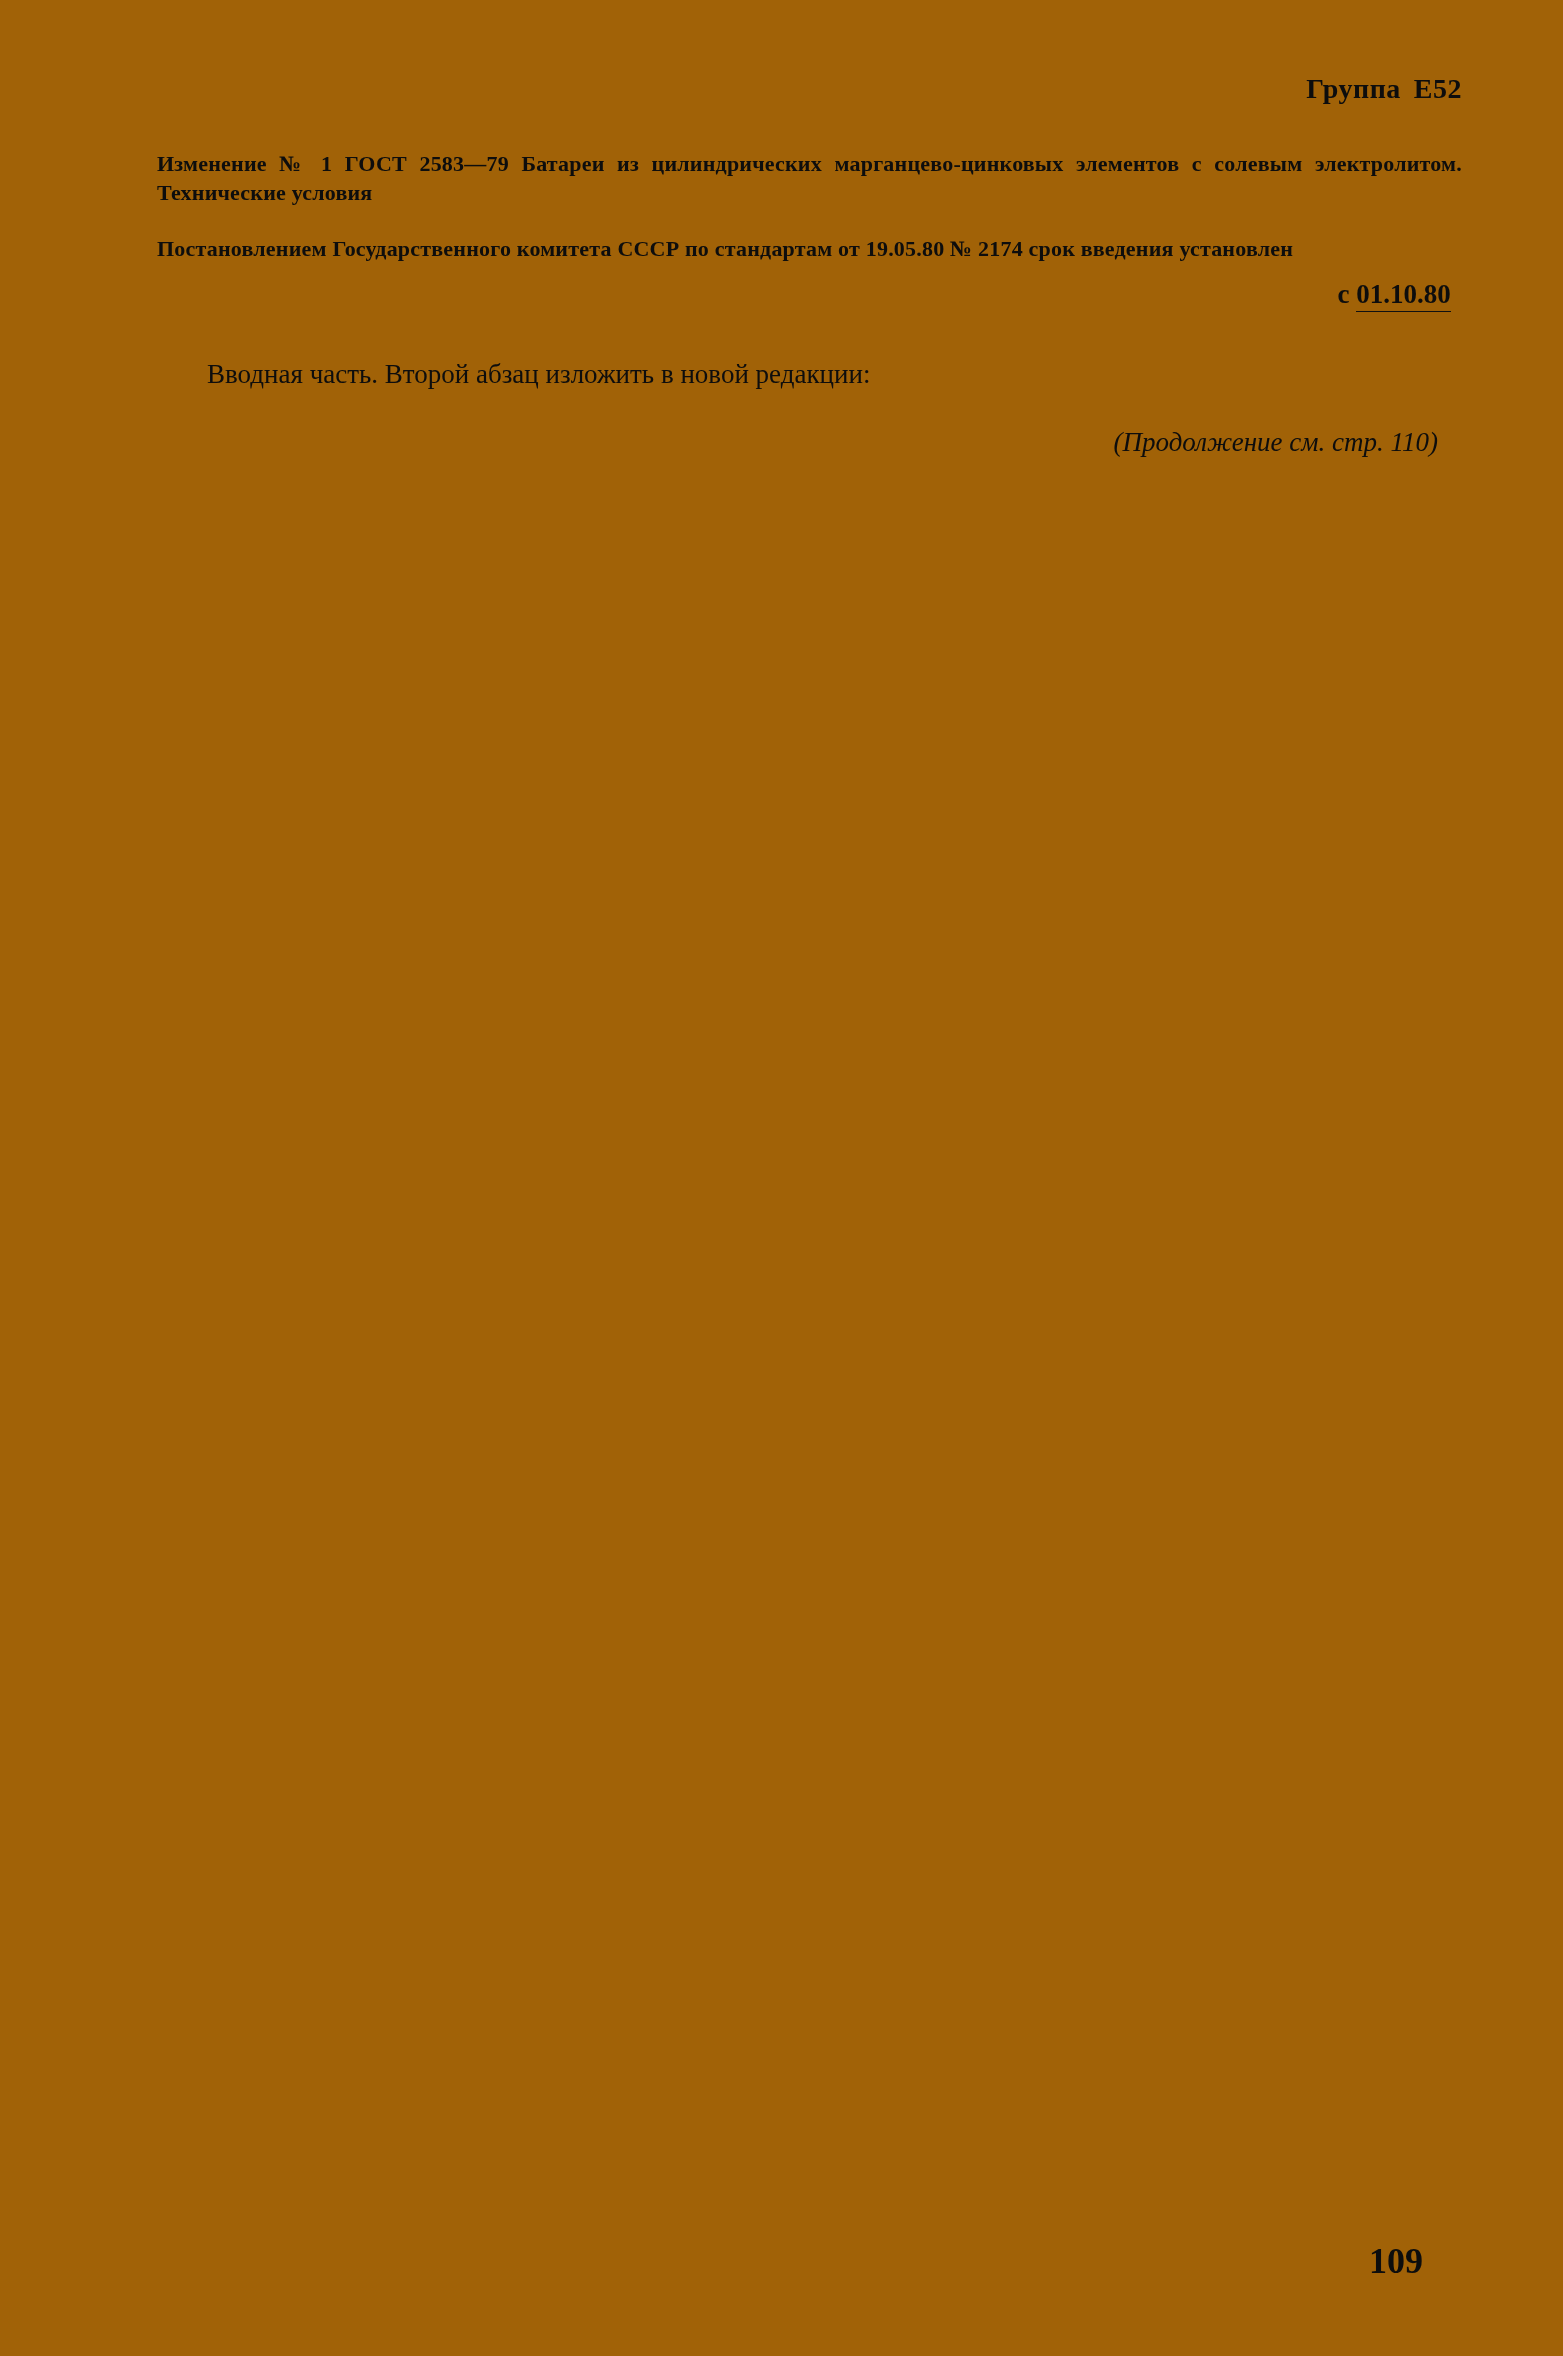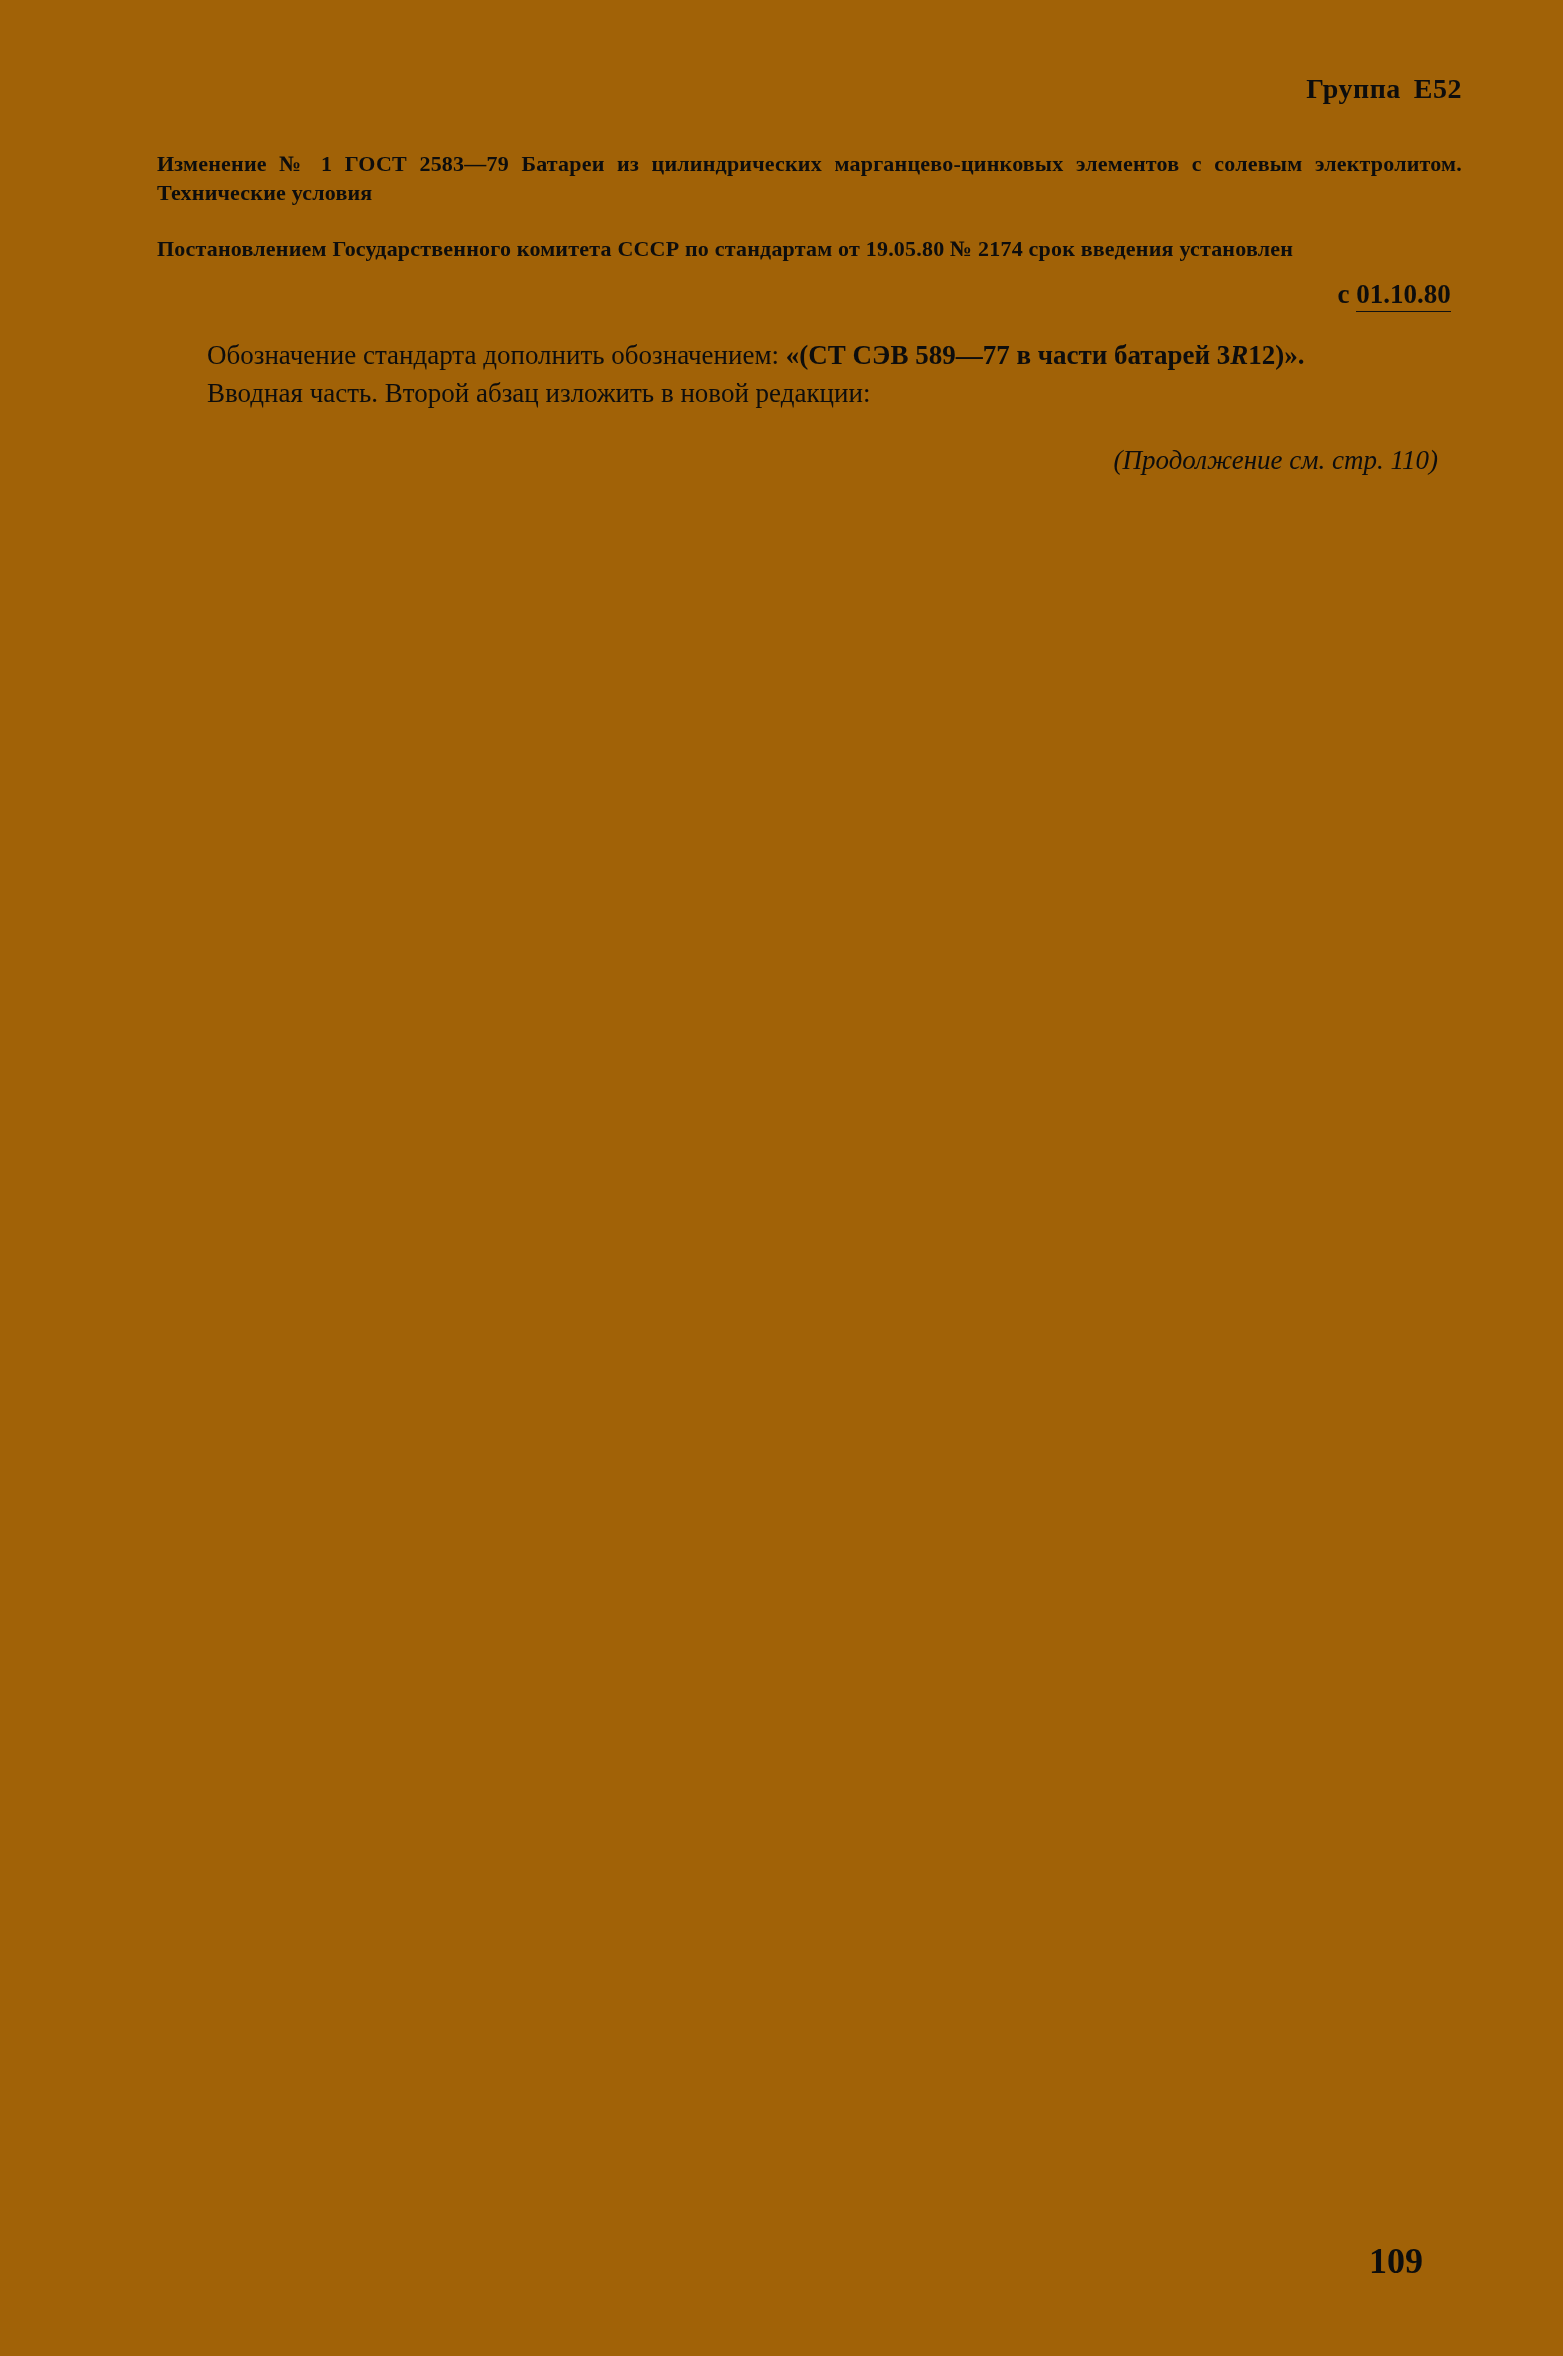--- a/index.html
+++ b/index.html
@@ -48,21 +48,21 @@
   }
   .decree-block {
     margin-bottom: 11.2px;
   }
   .date-line {
     text-align: right;
     font-weight: bold;
     font-size: 27px;
     margin-top: 15px;
     margin-right: 11.2px;
-    margin-bottom: 28px;
+    margin-bottom: 47px;
   }
   .date-line .underline {
     border-bottom: 1.9px solid #111;
     padding-bottom: 1.9px;
   }
   .para {
     font-size: 27px;
     line-height: 1.33;
     text-align: justify;
     text-align-last: left;
@@ -107,21 +107,20 @@
 
     <div class="block bold-block title-block">Изменение № 1 ГОСТ 2583—79 Батареи из цилиндрических марганцево-цинковых элементов с солевым электролитом. Технические условия</div>
 
     <div class="block bold-block decree-block">Постановлением Государственного комитета СССР по стандартам от 19.05.80 № 2174 срок введения установлен</div>
 
     <div class="date-line">
       <span>с</span>
       <span class="underline">01.10.80</span>
     </div>
 
-    <p class="para indent">Обозначение стандарта дополнить обозначением: <b>«(СТ СЭВ 589—77 в части батарей 3<span class="italic-r">R</span>12)».</b></p>
 
     <p class="para indent">Вводная часть. Второй абзац изложить в новой редакции:</p>
 
 
     <div class="continuation">(Продолжение см. стр. 110)</div>
 
   </div>
 
   <div class="page-number">109</div>
 

